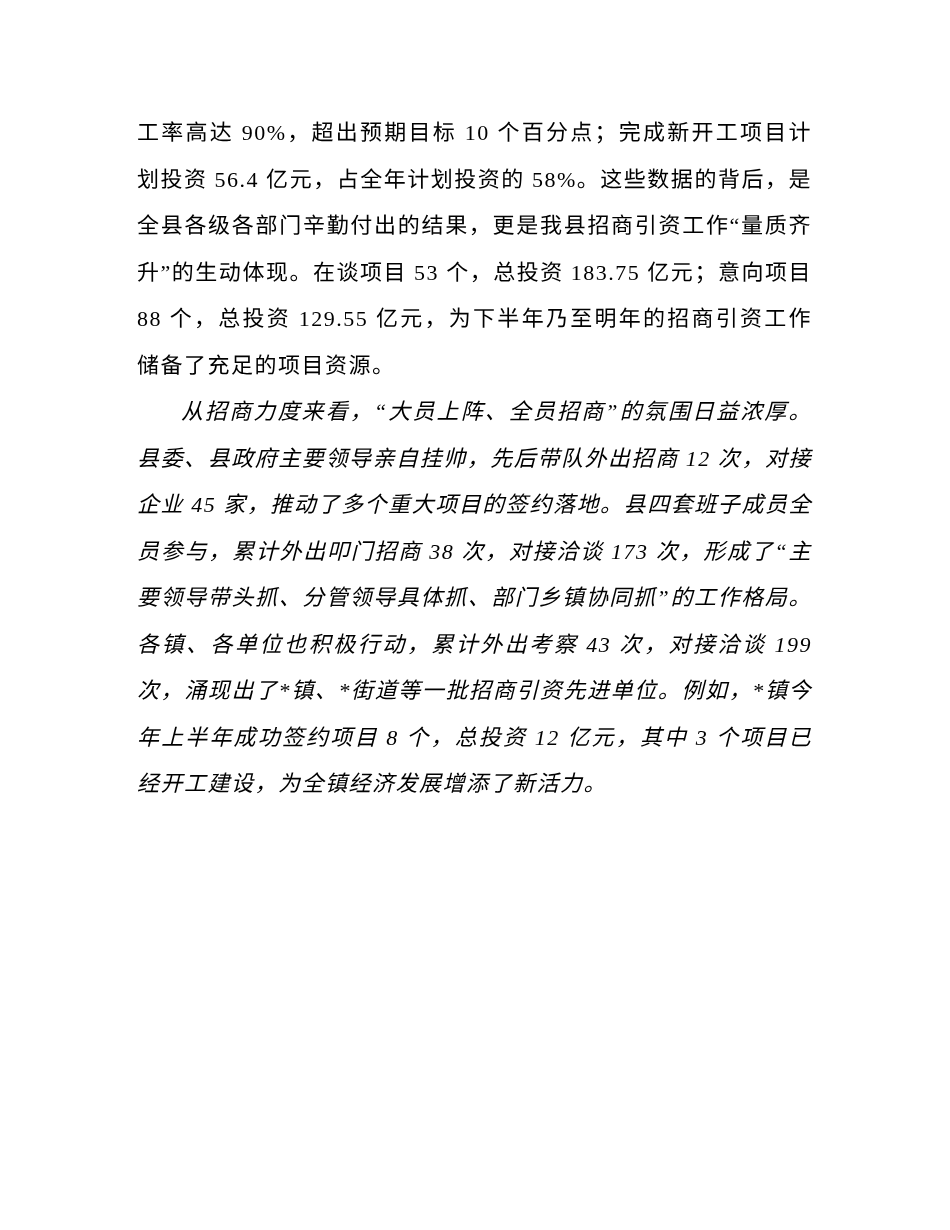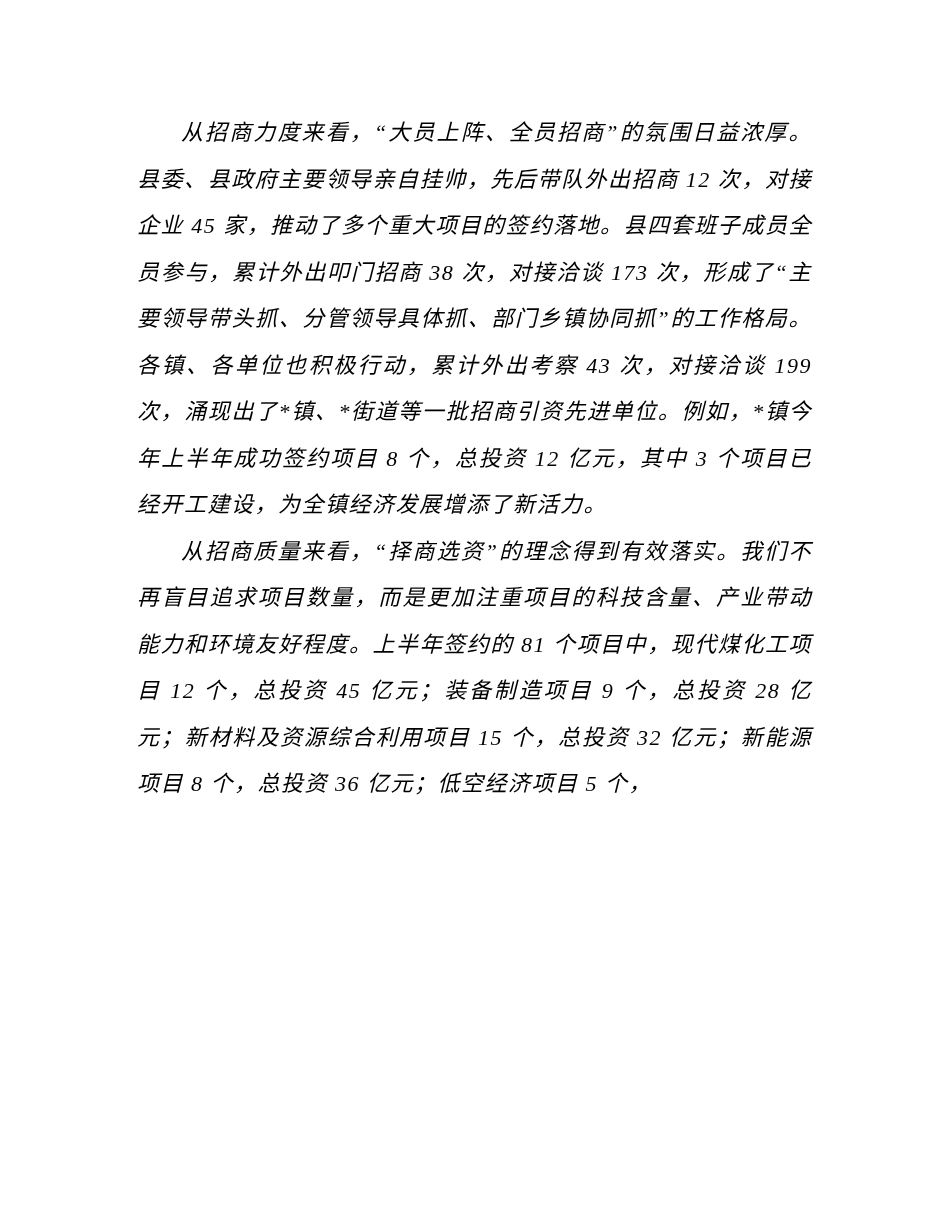--- a/index.html
+++ b/index.html
@@ -32,16 +32,16 @@
   .para.indent {
     text-indent: 2em;
     font-style: italic;
   }
 </style>
 </head>
 <body>
 
 <div class="page">
   <div class="doc-body">
+    <p class="para">工率高达 90%，超出预期目标 10 个百分点；完成新开工项目计划投资 56.4 亿元，占全年计划投资的 58%。这些数据的背后，是全县各级各部门辛勤付出的结果，更是我县招商引资工作“量质齐升”的生动体现。在谈项目 53 个，总投资 183.75 亿元；意向项目 88 个，总投资 129.55 亿元，为下半年乃至明年的招商引资工作储备了充足的项目资源。</p>
     <p class="para indent">从招商力度来看，“大员上阵、全员招商”的氛围日益浓厚。县委、县政府主要领导亲自挂帅，先后带队外出招商 12 次，对接企业 45 家，推动了多个重大项目的签约落地。县四套班子成员全员参与，累计外出叩门招商 38 次，对接洽谈 173 次，形成了“主要领导带头抓、分管领导具体抓、部门乡镇协同抓”的工作格局。各镇、各单位也积极行动，累计外出考察 43 次，对接洽谈 199 次，涌现出了*镇、*街道等一批招商引资先进单位。例如，*镇今年上半年成功签约项目 8 个，总投资 12 亿元，其中 3 个项目已经开工建设，为全镇经济发展增添了新活力。</p>
-    <p class="para indent">从招商质量来看，“择商选资”的理念得到有效落实。我们不再盲目追求项目数量，而是更加注重项目的科技含量、产业带动能力和环境友好程度。上半年签约的 81 个项目中，现代煤化工项目 12 个，总投资 45 亿元；装备制造项目 9 个，总投资 28 亿元；新材料及资源综合利用项目 15 个，总投资 32 亿元；新能源项目 8 个，总投资 36 亿元；低空经济项目 5 个，</p>
   </div>
 </div>
 
 </body></html>

